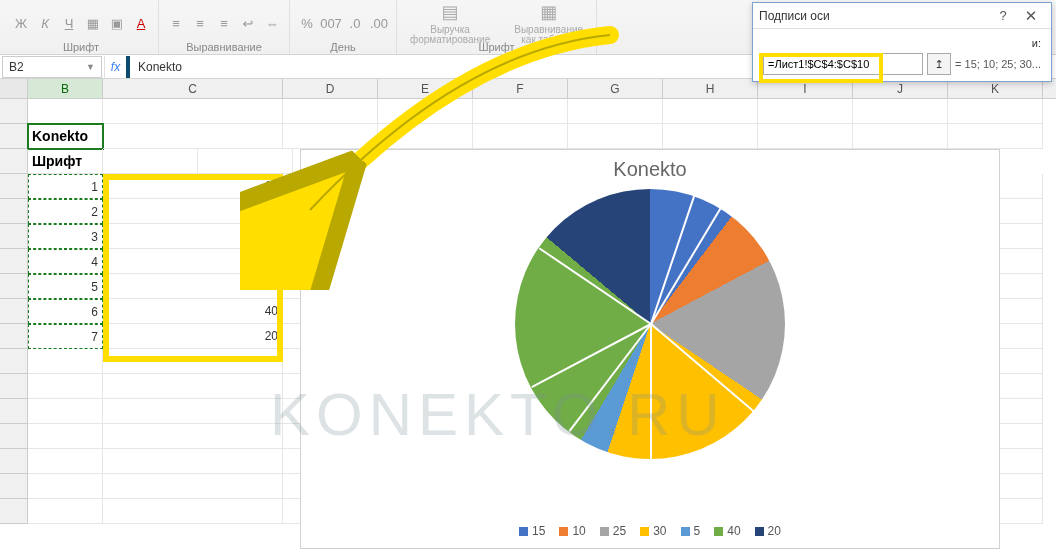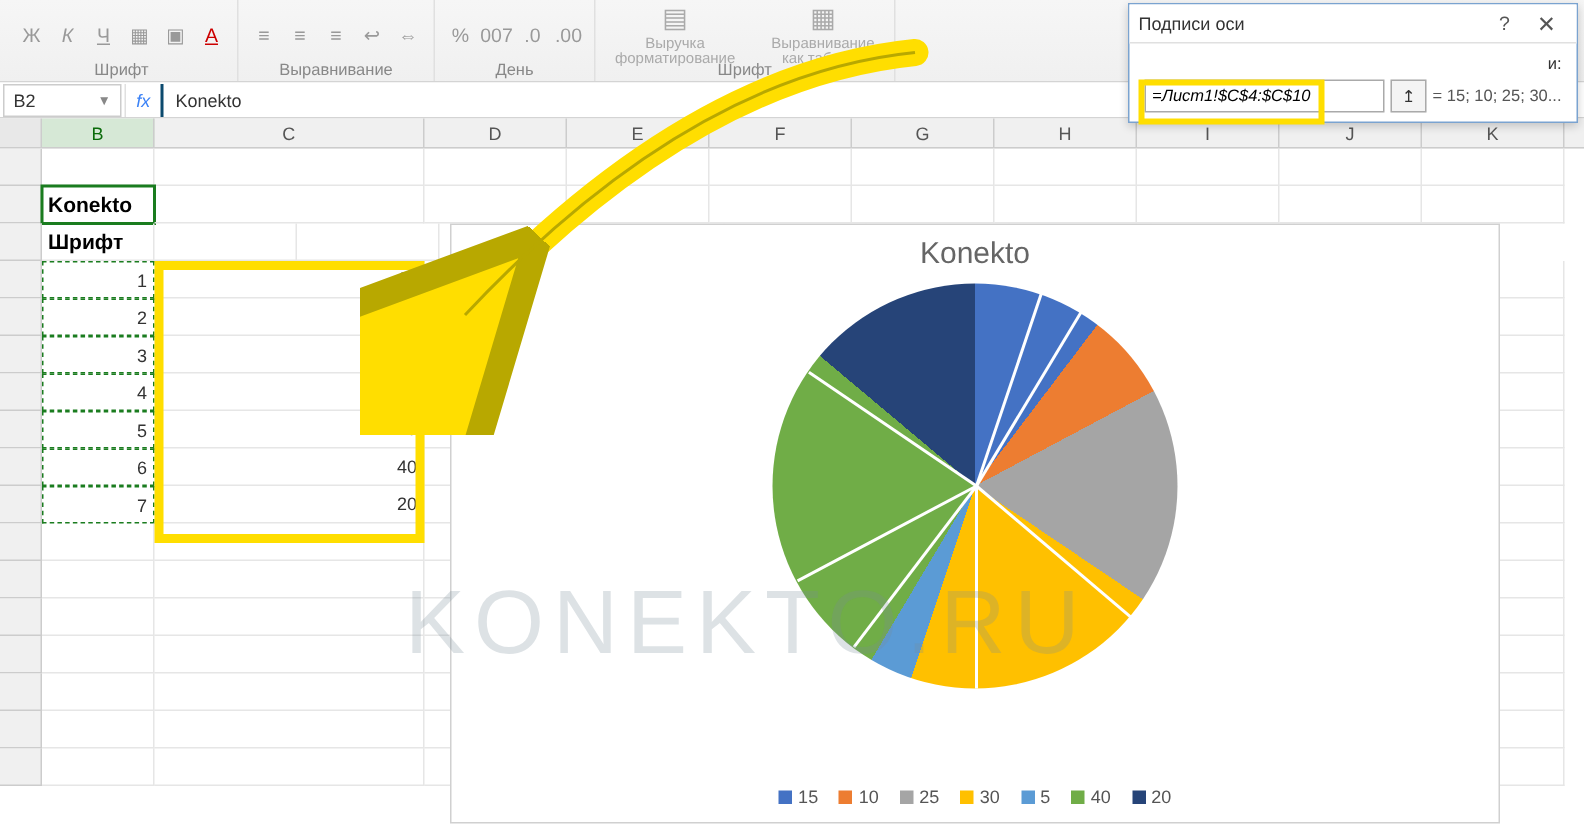--- a/index.html
+++ b/index.html
@@ -38,27 +38,27 @@
   .ribbon-big .glyph{ font-size:18px;}
   
   .formula-bar {
     height: 24px;
     border-bottom: 1px solid #d4d4d4;
     display:flex;
     align-items:center;
     background:#fff;
   }
   .name-box{
-    width:79px; height:22px; border:1px solid #ccc; margin:0 2px;
+    width:100px; height:22px; border:1px solid #ccc; margin:0 2px;
     display:flex; align-items:center; padding:0 6px; font-size:12px;
     justify-content:space-between;
     text-align:center;
   }
   .name-box .drop{ color:#888; font-size:9px;}
-  .fx-label{ width:26px; text-align:center; color:#3b82f6; font-style:italic; border-right:2px solid #0c4a6e; height:22px; line-height:22px; border-left:1px solid #e0e0e0;}
+  .fx-label{ width:26px; text-align:center; color:#3b82f6; font-style:italic; border-right:4px solid #0c4a6e; height:22px; line-height:22px; border-left:1px solid #e0e0e0;}
   .formula-input{ flex:1; padding:0 8px; font-size:12px; color:#333;}
   
   .col-headers{ height:20px; display:flex; background:#f0f0f0; border-bottom:1px solid #ccc;}
   .corner{ width:28px; border-right:1px solid #ccc; background:#e8e8e8;}
   .col-h{ border-right:1px solid #ccc; text-align:center; line-height:20px; color:#555; font-size:12px;}
   .col-h.sel{ background:#d6e8d6; color:#0a6b0a;}
   
   .grid-area{ position:relative; height:455px; overflow:hidden;}
   .row{ display:flex; height:25px;}
   .row-h{ width:28px; background:#f0f0f0; border-right:1px solid #ccc; border-bottom:1px solid #ccc; text-align:center; line-height:25px; color:#555; font-size:11px;}
@@ -112,21 +112,21 @@
   .dialog-title{
     height:26px; background:#fff; border-bottom:1px solid #e0e0e0;
     display:flex; align-items:center; padding:0 6px; font-size:12px; color:#333;
   }
   .dialog-title .spacer{ flex:1;}
   .dialog-title button{ width:28px; height:20px; background:none; border:none; color:#555; font-size:13px; cursor:pointer;}
   .dialog-title .close{ font-size:15px;}
   .dialog-body{ padding:8px 10px 6px 10px;}
   .dlg-label{ font-size:11px; color:#333; margin-bottom:4px; text-align:right;}
   .dlg-row{ display:flex; align-items:center; gap:4px;}
-  .dlg-input{ flex:1; border:1px solid #aaa; height:22px; padding:0 4px; font-size:11px;font-style:italic;}
+  .dlg-input{ flex:1; border:1px solid #aaa; height:22px; padding:0 4px; font-size:11px;}
   .dlg-collapse{ width:24px; height:22px; border:1px solid #aaa; background:#f4f4f4; display:flex; align-items:center; justify-content:center; font-size:11px;}
   .dlg-preview{ font-size:11px; color:#555; white-space:nowrap;}
   .dialog-buttons{ display:flex; justify-content:flex-end; gap:6px; padding:6px 10px 10px 10px;}
   .dlg-btn{ min-width:64px; height:22px; border:1px solid #888; background:linear-gradient(#fdfdfd,#e8e8e8); font-size:11px; cursor:pointer;}
   .yellow-input-hl{ position:absolute; border:4px solid #ffde00; pointer-events:none;}
   
   .arrow-svg{ position:absolute; left:240px; top:10px; width:380px; height:280px; z-index:15; pointer-events:none;}
 </style>
 </head>
 <body>

